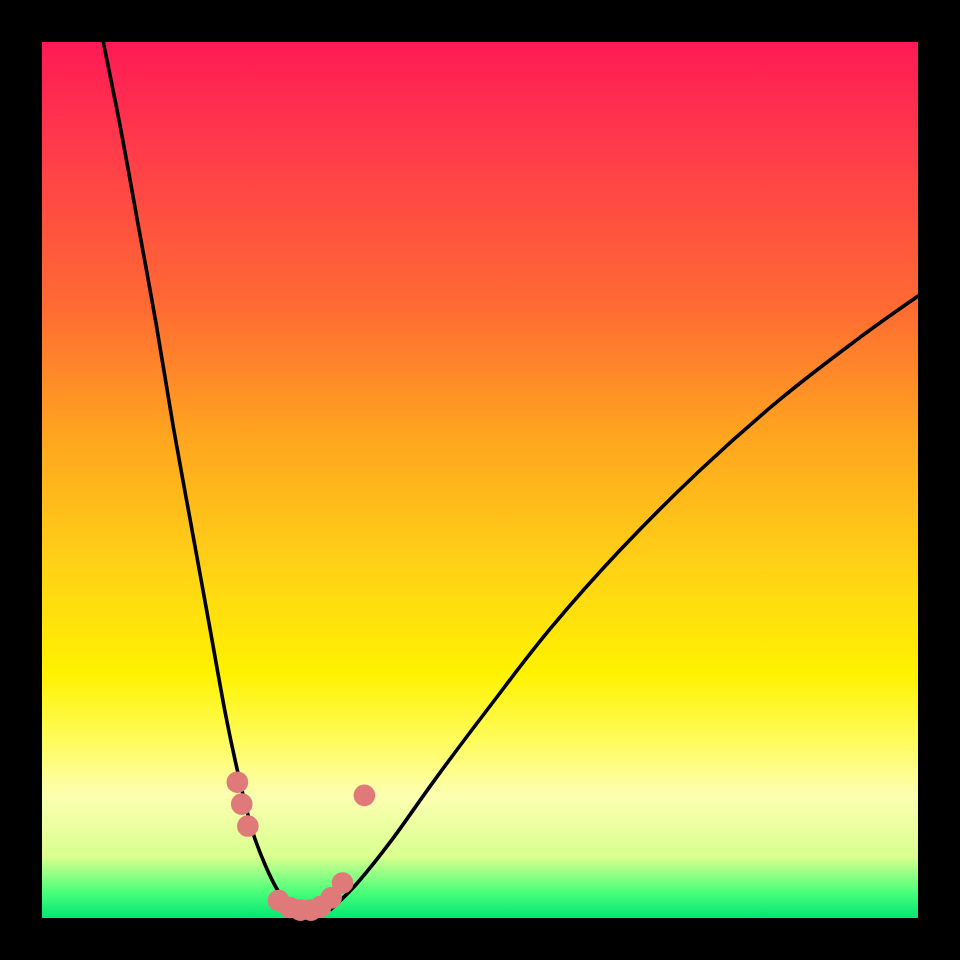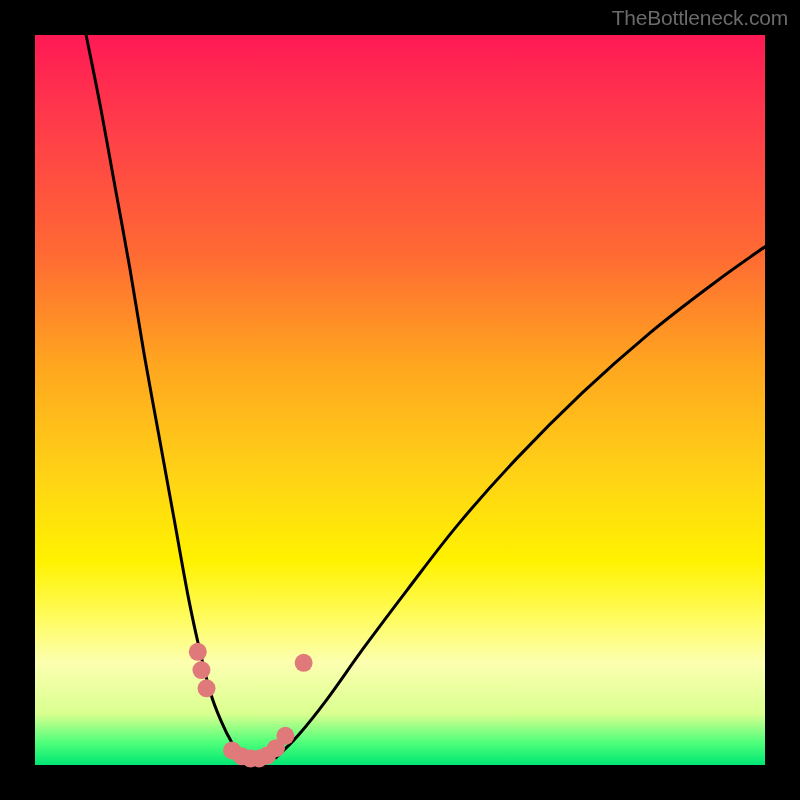--- a/index.html
+++ b/index.html
@@ -55,21 +55,20 @@
     top: 0;
     width: 730px;
     height: 730px;
     overflow: visible;
   }
 </style>
 </head>
 <body>
 
 <div class="frame">
-  <div class="watermark">TheBottleneck.com</div>
   <div class="plot-area">
     <svg class="curves" viewBox="0 0 730 730">
       <g id="curve-layer">
           <path d="M 51.1 0 C 53.728 13.139999999999999, 60.444 45.406000000000006, 65.7 73 C 70.956 100.594, 75.044 124.39199999999997, 80.3 153.29999999999995 C 85.556 182.20799999999994, 89.644 203.37799999999996, 94.9 233.59999999999997 C 100.156 263.82199999999995, 104.244 290.978, 109.5 321.2 C 114.756 351.42199999999997, 118.84400000000001 372.592, 124.10000000000001 401.5 C 129.356 430.408, 133.444 452.89199999999994, 138.7 481.79999999999995 C 143.956 510.70799999999997, 148.701 538.448, 153.29999999999998 562.1 C 157.89899999999997 585.7520000000001, 160.308 596.118, 164.25 613.2 C 168.192 630.282, 171.25799999999998 643.86, 175.2 657 C 179.142 670.14, 182.208 677.0020000000001, 186.15 686.2 C 190.092 695.398, 193.15800000000002 701.53, 197.10000000000002 708.1 C 201.04200000000003 714.6700000000001, 206.07899999999998 720.072, 208.04999999999998 722.7" fill="none" stroke="#000000" stroke-width="3" stroke-linecap="round"></path>
           <path d="M 240.9 722.7 C 244.842 718.758, 253.602 711.312, 262.8 700.8 C 271.998 690.2879999999999, 280.174 680.068, 292 664.3 C 303.826 648.5319999999999, 314.046 632.9100000000001, 328.5 613.2 C 342.954 593.49, 355.218 577.1379999999999, 372.3 554.8 C 389.382 532.462, 403.69 512.752, 423.4 489.1 C 443.10999999999996 465.44800000000004, 459.462 447.052, 481.8 423.40000000000003 C 504.13800000000003 399.74800000000005, 523.8480000000001 380.038, 547.5 357.7 C 571.1519999999999 335.36199999999997, 589.5479999999999 319.01, 613.1999999999999 299.3 C 636.852 279.59000000000003, 657.8760000000001 263.96799999999996, 678.9000000000001 248.2 C 699.9240000000001 232.432, 720.802 218.27000000000004, 730 211.70000000000005" fill="none" stroke="#000000" stroke-width="3" stroke-linecap="round"></path>
           <path d="M 197.10000000000002 715.4 C 199.07100000000003 716.9768, 204.10799999999998 722.189, 208.04999999999998 724.16 C 211.992 726.131, 215.058 726.35, 219 726.35 C 222.942 726.35, 226.00799999999998 726.131, 229.95 724.16 C 233.892 722.189, 238.929 716.9768, 240.9 715.4" fill="none" stroke="#000000" stroke-width="3" stroke-linecap="round"></path>
         </g>
       <g id="marker-layer">
           <circle cx="162.79" cy="616.85" r="9" fill="#e07a7a" stroke="#c96060" stroke-width="0"></circle>
           <circle cx="166.44" cy="635.1" r="9" fill="#e07a7a" stroke="#c96060" stroke-width="0"></circle>

